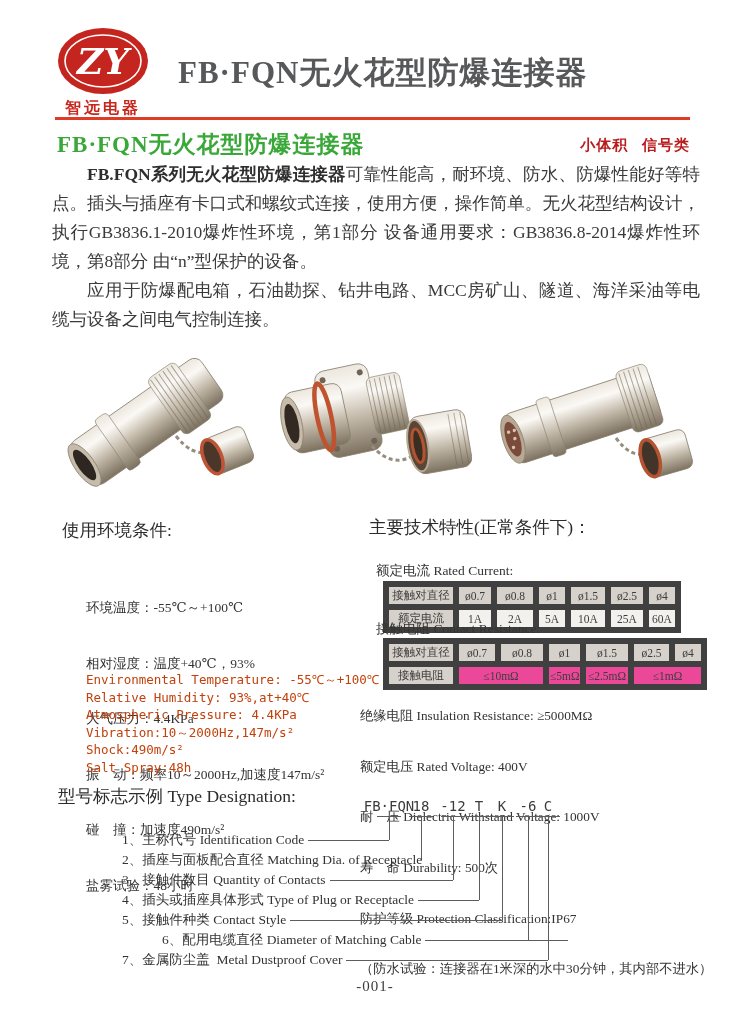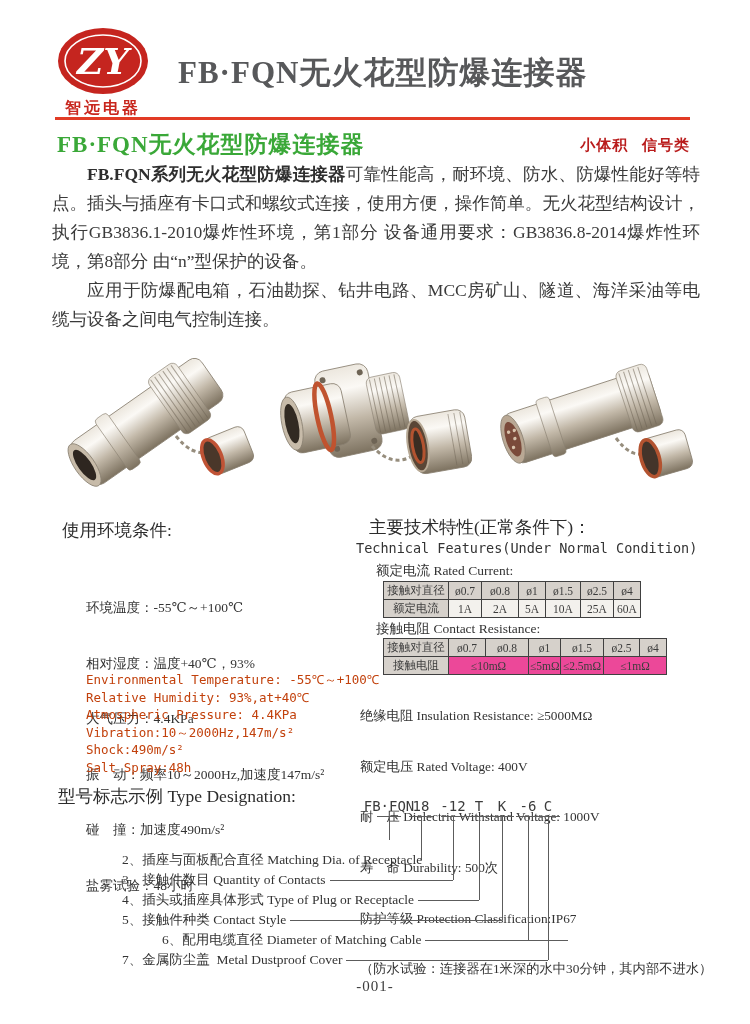--- a/index.html
+++ b/index.html
@@ -31,21 +31,21 @@
   .env-h{position:absolute;left:62px;top:518px;font-size:17.5px;color:#2c2c2c;}
   .env-h-en{position:absolute;left:74px;top:542px;font-size:13.5px;color:#333;}
   .env-items{position:absolute;left:86px;top:562px;font-size:13.5px;line-height:18.5px;color:#333;white-space:pre-wrap;}
   .env-items-en{position:absolute;left:86px;top:671px;font-size:12.5px;line-height:17.5px;color:#c2410c;}
 
   
   .tech-h{position:absolute;left:369px;top:515px;font-size:17.5px;color:#2c2c2c;}
   .tech-h-en{position:absolute;left:356px;top:540px;font-size:13.5px;color:#333;}
   .tbl-label{position:absolute;font-size:13.5px;color:#333;}
   table.spec{position:absolute;border-collapse:collapse;table-layout:fixed;}
-  table.spec td{border:1px solid #404040;font-size:11.5px;text-align:center;color:#3c3c3c;
+  table.spec td{border:6px solid #404040;font-size:11.5px;text-align:center;color:#3c3c3c;
                 padding:1px 1px;height:15px;overflow:hidden;white-space:nowrap;}
   td.hd{background:#d6d1cb;}
   td.v1{background:#f3f1ed;}
   td.v2{background:#ec4899;}
   .features{position:absolute;left:360px;top:674px;font-size:13.3px;line-height:16.9px;color:#333;white-space:pre-wrap;}
 
   
   .desig-h{position:absolute;left:58px;top:784px;font-size:17.5px;color:#2c2c2c;}
   .tok{position:absolute;top:798px;transform:translateX(-50%);font-size:14px;color:#3c3c3c;
        font-family:"DejaVu Sans Mono",monospace;white-space:nowrap;}
@@ -201,21 +201,20 @@
   <div class="env-items-en mono">
     <div>Environmental Temperature: -55℃～+100℃</div>
     <div>Relative Humidity: 93%,at+40℃</div>
     <div>Atmospheric Pressure: 4.4KPa</div>
     <div>Vibration:10～2000Hz,147m/s²</div>
     <div>Shock:490m/s²</div>
     <div>Salt Spray:48h</div>
   </div>
 
   <div class="tech-h">主要技术特性(正常条件下)：</div>
-  <div class="tech-h-en mono">Technical Features(Under Normal Condition)</div>
 
   <div class="tbl-label" style="left:376px;top:562px;">额定电流 Rated Current:</div>
   <table class="spec" style="left:383px;top:581px;width:240px;">
     <tbody>
         <tr>
       <td class="hd" style="width:62px;">接触对直径</td>
       <td class="hd" style="width:30px;">ø0.7</td>
       <td class="hd" style="width:34px;">ø0.8</td>
       <td class="hd" style="width:24px;">ø1</td>
       <td class="hd" style="width:32px;">ø1.5</td>
@@ -284,20 +283,24 @@
   <div class="tick" style="left:548px;"></div>
 
   <div class="vline" style="left:389px;top:817px;height:23px;"></div>
   <div class="vline" style="left:421px;top:817px;height:43px;"></div>
   <div class="vline" style="left:453px;top:817px;height:63px;"></div>
   <div class="vline" style="left:479px;top:817px;height:83px;"></div>
   <div class="vline" style="left:502px;top:817px;height:103px;"></div>
   <div class="vline" style="left:528px;top:817px;height:123px;"></div>
   <div class="vline" style="left:548px;top:817px;height:143px;"></div>
 
+  <div class="drow" style="top:832px;width:267px;">
+    <span class="txt">1、主称代号 Identification Code</span>
+      <span class="lead"></span>
+  </div>
   <div class="drow" style="top:852px;width:299px;">
     <span class="txt">2、插座与面板配合直径 Matching Dia. of Receptacle</span>
       <span class="lead"></span>
   </div>
   <div class="drow" style="top:872px;width:331px;">
     <span class="txt">3、接触件数目 Quantity of Contacts</span>
       <span class="lead"></span>
   </div>
   <div class="drow" style="top:892px;width:357px;">
     <span class="txt">4、插头或插座具体形式 Type of Plug or Receptacle</span>

